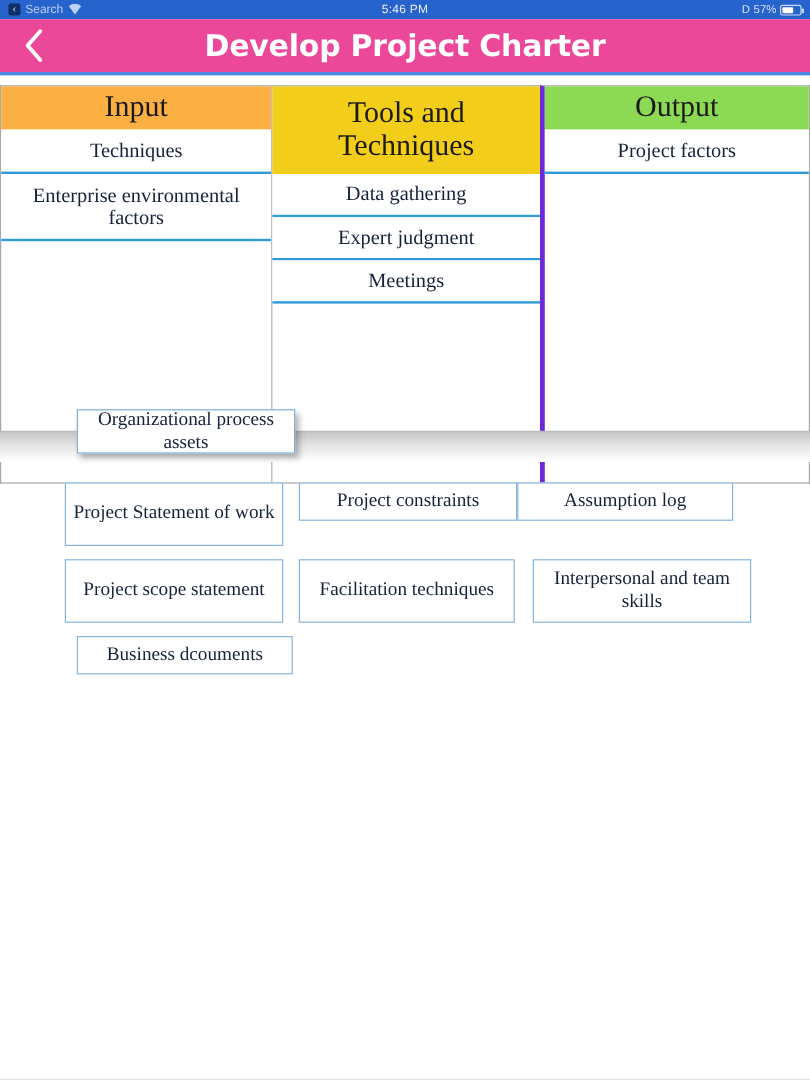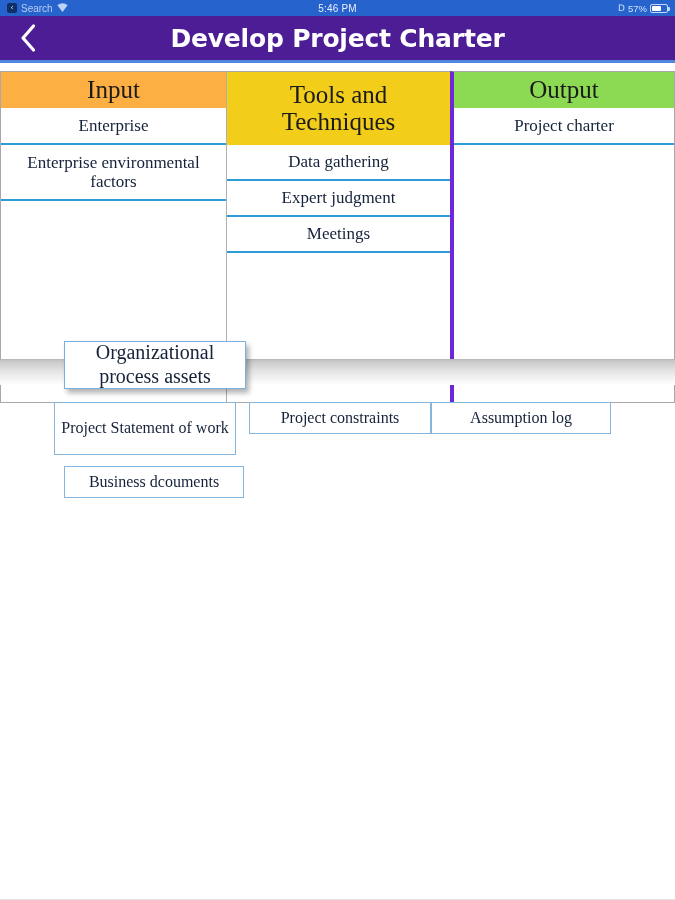--- a/index.html
+++ b/index.html
@@ -83,21 +83,21 @@
     width: 57%;
     background: #ffffff;
     border-radius: 1px;
   }
 
   
   .nav-bar {
     position: absolute;
     top: 16px; left: 0;
     width: 675px; height: 44px;
-    background: #4c1d95;
+    background: #ec4899;
     display: flex;
     align-items: center;
   }
   .nav-back {
     position: absolute;
     left: 6px; top: 0;
     width: 44px; height: 44px;
     display: flex;
     align-items: center;
     justify-content: center;
@@ -176,30 +176,30 @@
 
   .dropzone {
     background: #0b8009;
     flex: 1 1 auto;
   }
   .filler { background: #ffffff; flex: 1 1 auto; }
 
   .drag-card {
     position: absolute;
     left: 64px; top: 278px;
-    width: 182px; height: 48px;
+    width: 182px; height: 37px;
     background: #ffffff;
     border: 1px solid #79b0dd;
     box-shadow: 3px 4px 5px rgba(0,0,0,0.30);
     display: flex;
     align-items: center;
     justify-content: center;
     text-align: center;
     font-family: "Liberation Serif", serif;
-    font-size: 20px;
+    font-size: 16px;
     color: #15223a;
     line-height: 1.18;
     cursor: grab;
     z-index: 20;
   }
 
   .matrix-shadow {
     position: absolute;
     top: 359px; left: 0;
     width: 675px; height: 26px;
@@ -283,53 +283,58 @@
     </div>
     <div class="nav-title">Develop Project Charter</div>
   </div>
   <div class="nav-underline"></div>
 
   <div class="matrix-wrap">
     <div class="matrix">
 
       <div class="col col-input">
         <div class="col-head head-input">Input</div>
-        <div class="cell h-37">Enterprise</div>
+        <div class="cell h-37">Techniques</div>
         <div class="cell h-56">Enterprise environmental factors</div>
         <div class="dropzone"></div>
       </div>
 
       <div class="col col-tools">
         <div class="col-head head-tools">Tools and Techniques</div>
         <div class="cell h-36">Data gathering</div>
         <div class="cell h-36">Expert judgment</div>
         <div class="cell h-36">Meetings</div>
         <div class="filler"></div>
       </div>
 
       <div class="col col-output">
         <div class="col-head head-output">Output</div>
-        <div class="cell h-37">Project charter</div>
+        <div class="cell h-37">Project factors</div>
         <div class="filler"></div>
       </div>
     </div>
 
     <div class="drag-card">Organizational process assets</div>
   </div>
 
   <div class="matrix-shadow"></div>
 
   <div class="tray">
 
     <div class="tray-row">
       <div class="opt-card w1 h53 gap1">Project Statement of work</div>
       <div class="opt-card w3 h32">Project constraints</div>
       <div class="opt-card w2 h32 gap2">Assumption log</div>
     </div>
 
+    <div class="tray-row">
+      <div class="opt-card w1 h53 gap1">Project scope statement</div>
+      <div class="opt-card w2 h53 gap2">Facilitation techniques</div>
+      <div class="opt-card w3 h53">Interpersonal and team skills</div>
+    </div>
 
     <div class="tray-row centered">
       <div class="opt-card w2 h32">Business dcouments</div>
     </div>
   </div>
 
   <div class="page-bottom-rule"></div>
 </div>
 
 </body></html>

